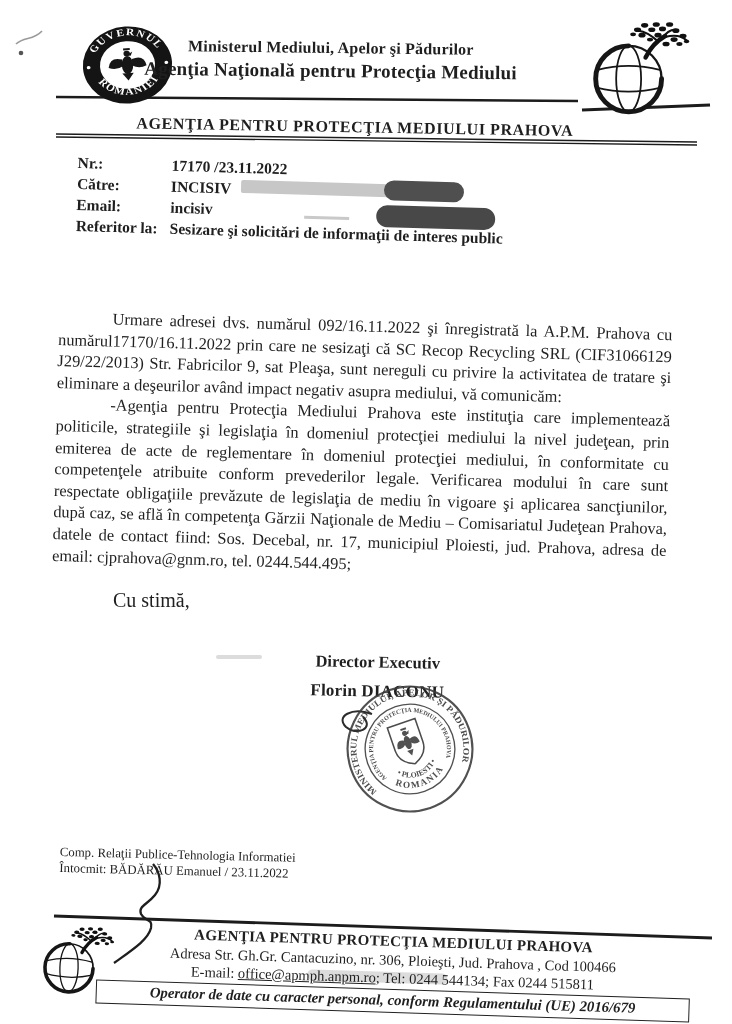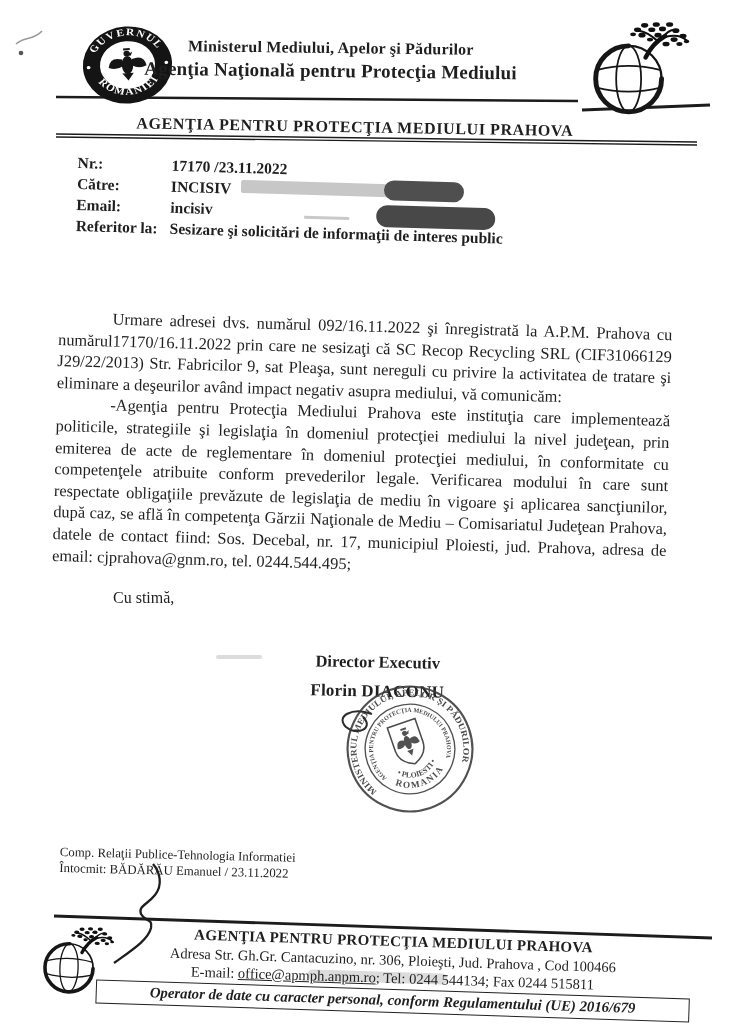--- a/index.html
+++ b/index.html
@@ -17,21 +17,21 @@
   .refrow{display:flex;white-space:nowrap;}
   .reflabel{width:94px;flex:0 0 94px;}
   .bar{position:absolute;}
   .bar-light{left:164px;top:23px;width:150px;height:13px;background:#c7c7c7;border-radius:2px;}
   .bar-dark1{left:307px;top:19px;width:80px;height:20px;background:#4f4f4f;border-radius:10px;}
   .bar-dark2{left:300px;top:44px;width:119px;height:22px;background:#484848;border-radius:11px;}
   .bar-dash{left:228px;top:57px;width:45px;height:3px;background:#c9c9c9;}
   
   .letterbody{left:59px;top:307px;width:614px;transform:rotate(1.6deg);transform-origin:0 0;font-size:16.4px;line-height:21.6px;text-align:justify;}
   .letterbody p{margin:0;text-indent:54px;}
-  .closing{left:113px;top:589px;font-size:16px;}
+  .closing{left:113px;top:589px;font-size:20px;}
   .signer{left:296px;top:651px;width:164px;text-align:center;transform:rotate(1.1deg);transform-origin:0 0;}
   .signer .t{font-size:16.5px;font-weight:bold;}
   .signer .n{font-size:17px;font-weight:bold;margin-top:9px;letter-spacing:.2px;}
   .smudge1{left:216px;top:655px;width:46px;height:4px;background:#dcdcdc;border-radius:2px;}
   .stampbox{left:336px;top:676px;width:148px;height:146px;transform:rotate(-19deg);opacity:.88;}
   
   .prepared{left:60px;top:845px;font-size:12.8px;line-height:15.5px;transform:rotate(1.4deg);transform-origin:0 0;}
   
   .footer{left:84px;top:922px;width:620px;text-align:center;transform:rotate(1.85deg);transform-origin:0 0;font-size:14.5px;line-height:18.5px;}
   .footer .ft{font-weight:bold;font-size:15px;letter-spacing:.3px;}

